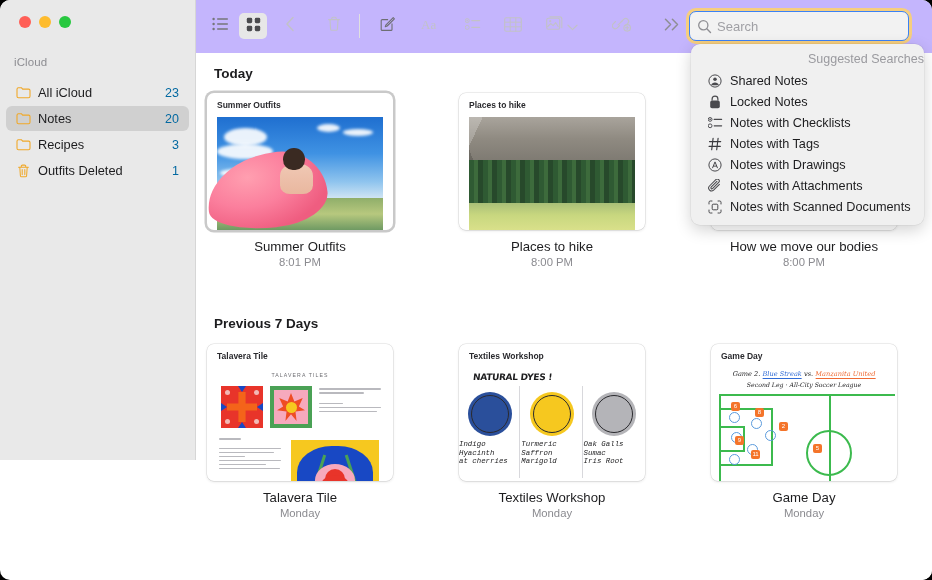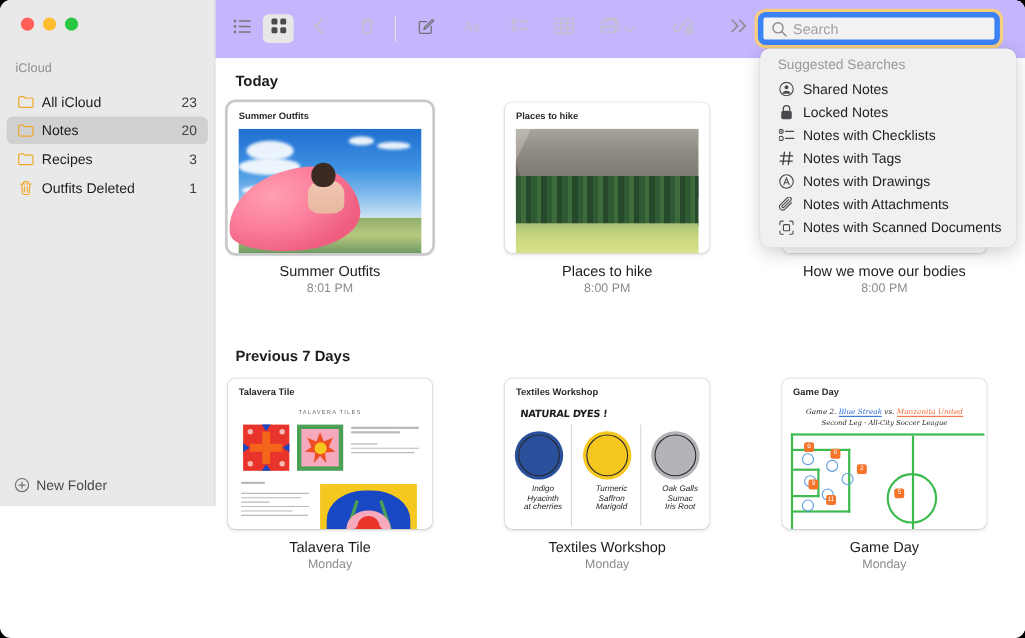--- a/index.html
+++ b/index.html
@@ -78,21 +78,21 @@
   }
   .sidebar-item .si-label {
     flex: 1;
     font-size: 12.8px;
     color: #1d1d1f;
     white-space: nowrap;
     overflow: hidden;
   }
   .sidebar-item .si-count {
     font-size: 12.5px;
-    color: #404040;
+    color: #0369a1;
   }
 
   .new-folder-bar {
     position: absolute;
     left: 0; bottom: 0;
     width: 196px;
     height: 38px;
     display: flex;
     align-items: center;
     padding-left: 13px;
@@ -137,21 +137,21 @@
 
   
   .search-wrap {
     position: absolute;
     left: 493px; top: 11px;
     width: 220px; height: 30px;
   }
   .search-field {
     width: 100%; height: 100%;
     background: #f2f2f2;
-    border: 5px solid #3b82f6;
+    border: 1px solid #3b82f6;
     border-radius: 7px;
     box-shadow: 0 0 0 3px #f6ce7e;
     display: flex;
     align-items: center;
     padding-left: 7px;
   }
   .search-field .s-icon { width: 15px; height: 15px; margin-right: 5px; flex: 0 0 15px; }
   .search-field input {
     border: 0; outline: 0; background: transparent;
     font-family: "Liberation Sans", sans-serif;
@@ -169,20 +169,21 @@
     background: #f0f0f0;
     border-radius: 9px;
     box-shadow: 0 5px 16px rgba(0,0,0,0.18), 0 0 0 0.5px rgba(0,0,0,0.07);
     padding: 7px 0 8px 0;
     z-index: 40;
   }
   .suggest-title {
     font-size: 12.5px;
     color: #9a9a9f;
     padding: 1px 0 4px 16px;
+    text-align: right;
   }
   .suggest-item {
     display: flex;
     align-items: center;
     height: 21px;
     padding-left: 16px;
     cursor: default;
   }
   .suggest-item .sg-icon {
     width: 16px; height: 16px;
@@ -367,23 +368,23 @@
   .swatch-col {
     position:absolute; top:22px; width:33%; height:86px;
   }
   .swatch-col .sep { position:absolute; right:0; top:-4px; width:1px; height:92px; background:#d8d8dc; }
   .blob {
     position:absolute; left:50%; top:2px; width:44px;height:44px;margin-left:-22px;
     border-radius:50%;
   }
   .blob .ring { position:absolute; inset:3px; border:1.6px solid #2a2a2e; border-radius:50%; }
   .sw-label {
-    position:absolute; left:12px; top:50px; right:4px;
+    position:absolute; left:0; top:50px; right:4px;
     font-size:7.4px; line-height:8.6px; color:#1d1d1f;
-    font-family:Liberation Sans, sans-serif; font-style:italic;text-align:center;
+    font-family:Liberation Mono, monospace; font-style:italic;
   }
 
   
   .gd-line1, .gd-line2 {
     position:absolute; left:50%; transform:translateX(-50%);
     white-space:nowrap;
     font-family:"DejaVu Serif", serif; font-style:italic;
   }
   .gd-line1 { top:2px; font-size:6.6px; color:#1d1d1f; }
   .gd-line2 { top:13px; font-size:6.2px; color:#1d1d1f; }
@@ -480,29 +481,20 @@
           <svg width="13" height="14" viewBox="0 0 13 14">
             <path d="M1.6 3.3h9.8M4.3 3.3V2.1a1 1 0 0 1 1-1h2.4a1 1 0 0 1 1 1v1.2M2.8 3.3l.6 8.4a1.2 1.2 0 0 0 1.2 1.1h3.8a1.2 1.2 0 0 0 1.2-1.1l.6-8.4M5.2 5.6v5M7.8 5.6v5" fill="none" stroke="#f0a828" stroke-width="1.05" stroke-linecap="round"></path>
           </svg>
         </span>
         <span class="si-label">Outfits Deleted</span>
         <span class="si-count">1</span>
       </div>
 
     </div>
 
-    <div class="new-folder-bar">
-      <span class="nf-icon">
-        <svg width="14" height="14" viewBox="0 0 14 14">
-          <circle cx="7" cy="7" r="6" fill="none" stroke="#6e6e73" stroke-width="1.05"></circle>
-          <path d="M7 4.2v5.6M4.2 7h5.6" stroke="#6e6e73" stroke-width="1.05" stroke-linecap="round"></path>
-        </svg>
-      </span>
-      <span class="nf-label">New Folder</span>
-    </div>
   </div>
 
   <div class="toolbar">
 
     <div class="tb-btn" style="left:10px">
       <span>
         <svg width="17" height="14" viewBox="0 0 17 14">
           <circle cx="1.6" cy="2" r="1.2" fill="#75757a"></circle>
             <rect x="5" y="1.3" width="11" height="1.4" rx=".7" fill="#75757a"></rect>
           <circle cx="1.6" cy="7" r="1.2" fill="#75757a"></circle>

